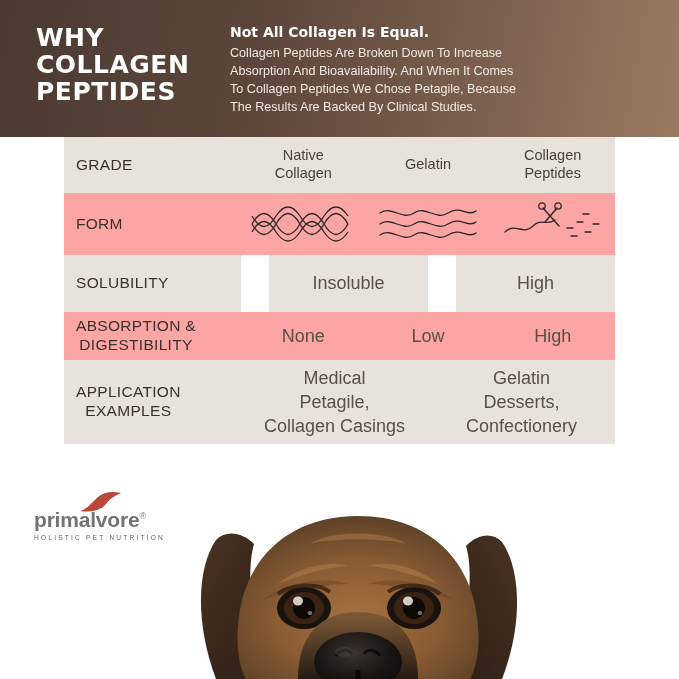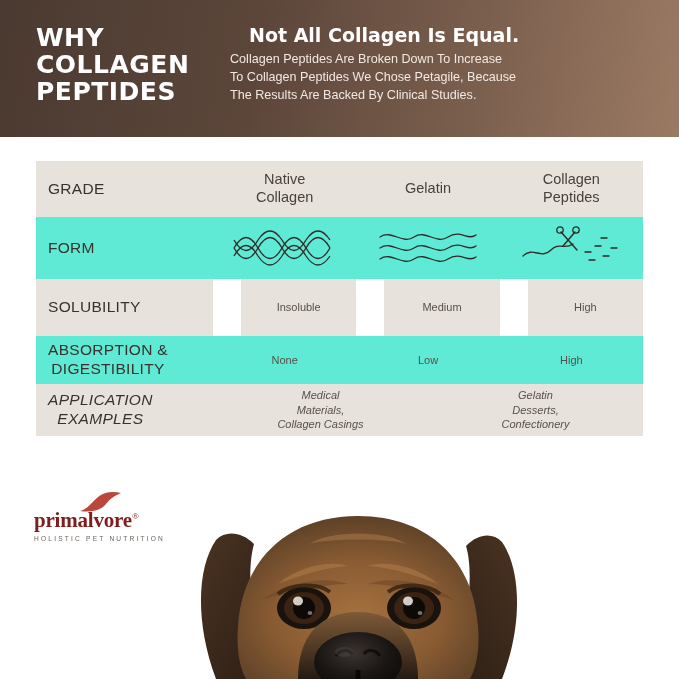--- a/index.html
+++ b/index.html
@@ -50,79 +50,78 @@
   .headline .l3 { display: block; font-size: 25px; }
   .header-right {
     flex: 1 1 auto;
     padding-top: 6px;
     padding-left: 4px;
   }
   .sub-title {
     color: #ffffff;
     font-family: "DejaVu Sans", sans-serif;
     font-weight: bold;
-    font-size: 19px;
+    font-size: 14px;
     margin-bottom: 5px;
-    margin-left: 19px;
   }
   .sub-body {
     color: #f2e9e3;
     font-size: 12.6px;
     line-height: 1.42;
     font-family: "Liberation Sans", sans-serif;
   }
   .sub-body span { display: block; }
 
   
   .table {
     position: relative;
     width: 679px;
     box-sizing: border-box;
-    padding: 0 36px;
-    margin-top: 24px;
+    padding: 0 64px;
+    margin-top: 0;
   }
   .trow {
     display: flex;
     width: 100%;
   }
   .trow.shade .cell { background: #e8e2dd; }
-  .trow.plain .cell { background: #5eead4; }
+  .trow.plain .cell { background: #fca5a5; }
   .cell {
     box-sizing: border-box;
     display: flex;
     align-items: center;
     justify-content: center;
     text-align: center;
     color: #3c3330;
   }
   .c-label {
     flex: 0 0 177px;
     justify-content: flex-start;
     padding-left: 12px;
     font-size: 15.5px;
     letter-spacing: 0.3px;
     color: #3a312e;
     line-height: 1.2;
   }
   .c-col {
     flex: 1 1 0;
-    font-size: 11px;
+    font-size: 18px;
     line-height: 1.35;
     color: #5a4f49;
   }
   .c-col.hdr {
     font-size: 14.5px;
     color: #4a403b;
     line-height: 1.22;
   }
   .r-head { height: 56px; }
   .r-form { height: 62px; }
   .r-sol  { height: 57px; gap: 28px; }
   .r-abs  { height: 48px; }
-  .r-app  { height: 52px; font-style: italic; }
+  .r-app  { height: 84px; }
 
   .c-label .lbl-lines span { display: block; }
   .c-col .colwrap span { display: block; }
 
   
   .icon-box {
     width: 100%;
     height: 100%;
     display: flex;
     align-items: center;
@@ -140,24 +139,24 @@
     overflow: hidden;
   }
   .logo {
     position: absolute;
     left: 34px;
     top: 28px;
     width: 160px;
     z-index: 5;
   }
   .logo-word {
-    font-family: Liberation Serif, serif;
+    font-family: Liberation Sans, sans-serif;
     font-weight: bold;
     font-size: 21px;
-    color: #7f1d1d;
+    color: #737373;
     letter-spacing: -0.2px;
     position: relative;
   }
   .logo-word .reg {
     font-size: 9px;
     vertical-align: super;
     font-weight: normal;
   }
   .logo-tag {
     font-size: 6.6px;
@@ -190,20 +189,21 @@
       <div class="headline">
         <span class="l1">WHY</span>
         <span class="l2">COLLAGEN</span>
         <span class="l3">PEPTIDES</span>
       </div>
     </div>
     <div class="header-right">
       <div class="sub-title">Not All Collagen Is Equal.</div>
       <div class="sub-body">
         <span>Collagen Peptides Are Broken Down To Increase</span>
+        <span>Absorption And Bioavailability. And When It Comes</span>
         <span>To Collagen Peptides We Chose Petagile, Because</span>
         <span>The Results Are Backed By Clinical Studies.</span>
       </div>
     </div>
   </div>
 
   <div class="table">
 
     <div class="trow shade r-head">
       <div class="cell c-label">
@@ -274,21 +274,20 @@
           </svg>
         </div>
       </div>
     </div>
 
     <div class="trow shade r-sol">
       <div class="cell c-label">
         <span>SOLUBILITY</span>
       </div>
       <div class="cell c-col">Insoluble</div>
-      <div class="cell c-col">Medium</div>
       <div class="cell c-col">High</div>
     </div>
 
     <div class="trow plain r-abs">
       <div class="cell c-label">
         <div class="lbl-lines">
           <span>ABSORPTION &amp;</span>
           <span>DIGESTIBILITY</span>
         </div>
       </div>
@@ -300,21 +299,21 @@
     <div class="trow shade r-app">
       <div class="cell c-label">
         <div class="lbl-lines">
           <span>APPLICATION</span>
           <span>EXAMPLES</span>
         </div>
       </div>
       <div class="cell c-col">
         <div class="colwrap">
           <span>Medical</span>
-          <span>Materials,</span>
+          <span>Petagile,</span>
           <span>Collagen Casings</span>
         </div>
       </div>
       <div class="cell c-col">
         <div class="colwrap">
           <span>Gelatin</span>
           <span>Desserts,</span>
           <span>Confectionery</span>
         </div>
       </div>

